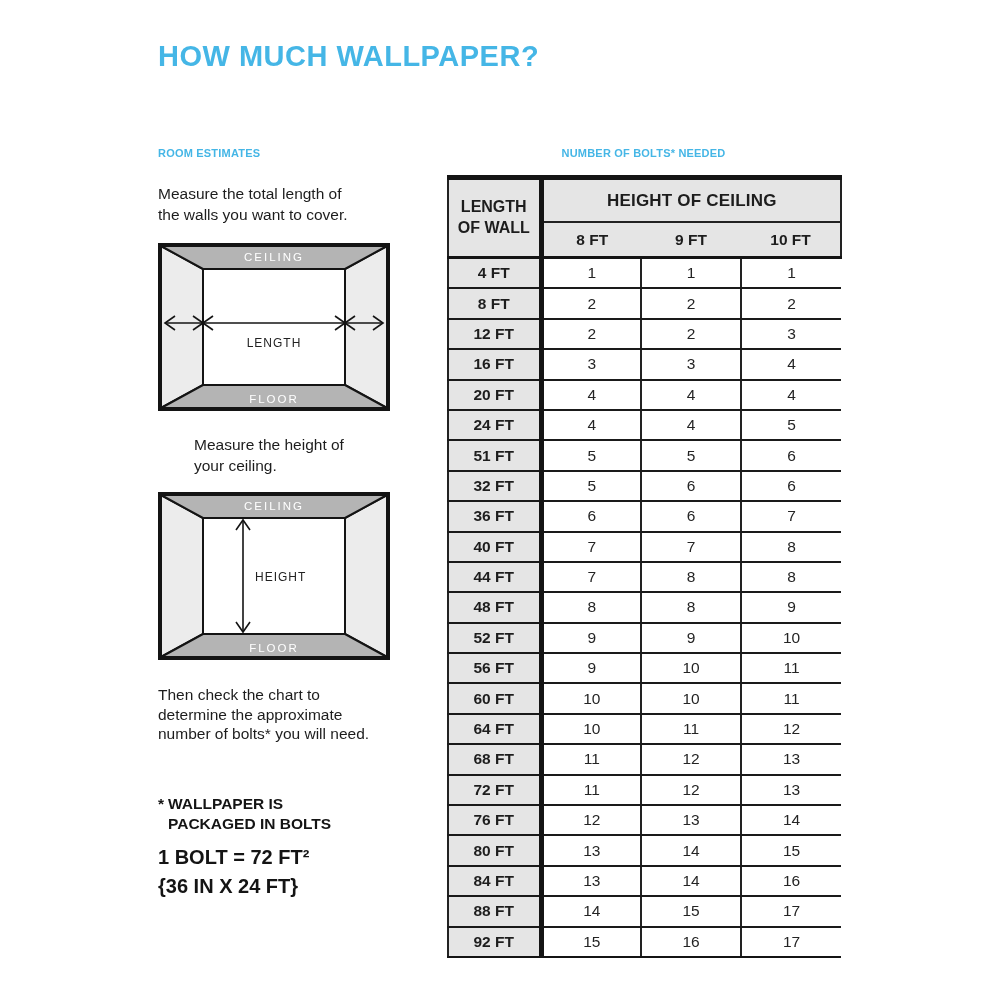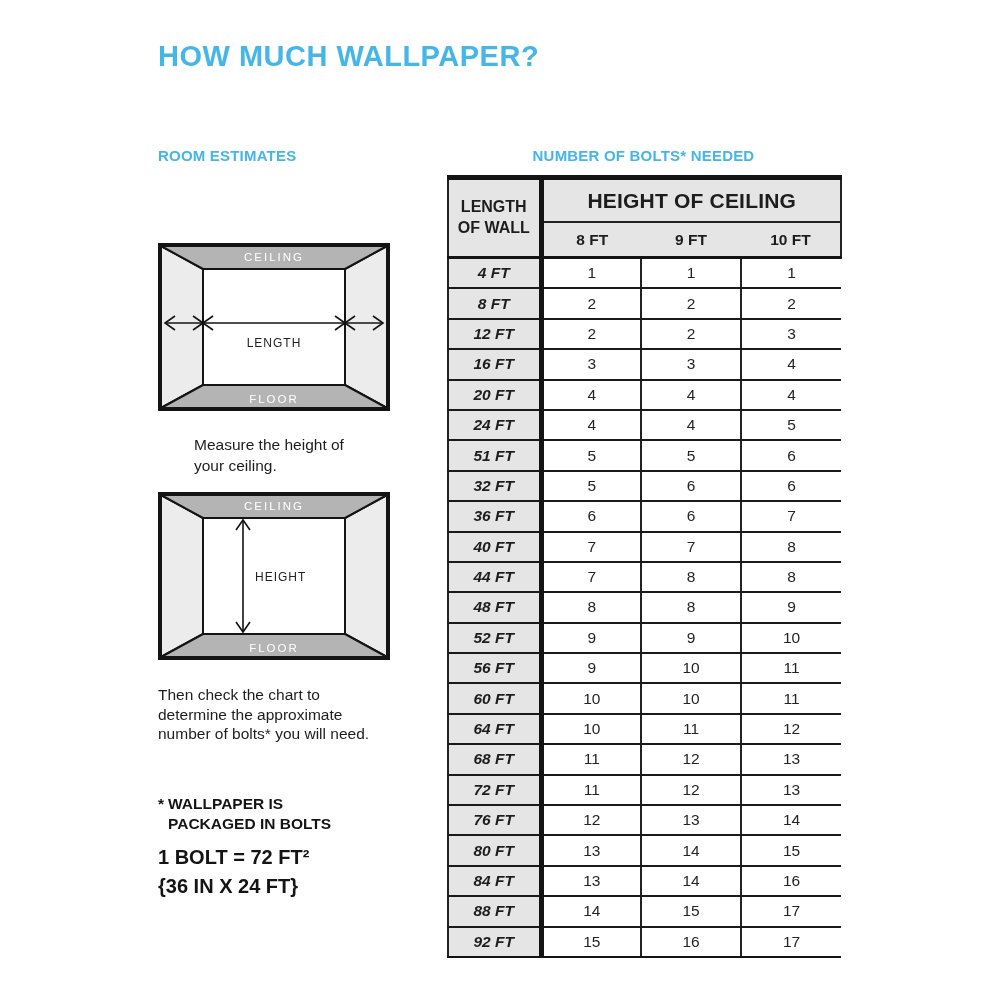--- a/index.html
+++ b/index.html
@@ -5,21 +5,21 @@
   html,body{margin:0;padding:0;background:#fff;}
   .page{
     position:relative;width:1000px;height:1000px;background:#ffffff;
     font-family:"Liberation Sans",sans-serif;color:#1d1d1d;overflow:hidden;
   }
   .page-title{
     position:absolute;left:158px;top:42px;margin:0;
     font-size:29px;font-weight:bold;color:#45b6e6;letter-spacing:.5px;line-height:1;
   }
   .section-heading{
-    margin:0;font-size:15px;font-weight:bold;color:#45b6e6;letter-spacing:.2px;line-height:1;
+    margin:0;font-size:11px;font-weight:bold;color:#45b6e6;letter-spacing:.2px;line-height:1;
   }
   #room-heading{position:absolute;left:158px;top:148px;}
   #table-heading{position:absolute;left:447px;top:148px;width:393px;text-align:center;}
   .step{
     position:absolute;left:158px;margin:0;font-size:15.5px;line-height:1.36;
     white-space:pre-line;color:#1d1d1d;
   }
   #step1{top:183px;}
   #step2{top:434px;margin-left:36px;}
   #step3{top:685px;line-height:1.26;}
@@ -42,48 +42,50 @@
     border-collapse:collapse;width:393px;table-layout:fixed;
     border-top:5px solid #141414;
   }
   table.bolts th,table.bolts td{padding:0;}
   th.corner{
     background:#e5e5e5;font-size:16px;font-weight:bold;line-height:1.3;
     white-space:pre-line;text-align:center;
     border-left:2px solid #222;border-right:5px solid #141414;border-bottom:3px solid #141414;
   }
   th.group{
-    background:#e5e5e5;font-size:21px;font-weight:bold;height:41px;text-align:center;
+    background:#e5e5e5;font-size:17px;font-weight:bold;height:41px;text-align:center;
     border-right:2px solid #222;border-bottom:2px solid #222;letter-spacing:.2px;
   }
   tr.ftrow th{
     background:#e5e5e5;font-size:15.5px;font-weight:bold;height:33px;text-align:center;
     border-bottom:3px solid #141414;
   }
   tr.ftrow th:last-child{border-right:2px solid #222;}
   tbody th{
     background:#e5e5e5;font-size:15.5px;font-weight:bold;height:28.4px;text-align:center;
-    border-left:2px solid #222;border-right:5px solid #141414;border-bottom:2px solid #1a1a1a;font-style:italic;
+    border-left:2px solid #222;border-right:5px solid #141414;border-bottom:2px solid #1a1a1a;
   }
   tbody td{
     font-size:15.5px;font-weight:normal;color:#242424;text-align:center;height:28.4px;
     border-bottom:2px solid #1a1a1a;background:#fff;
   }
   tbody td.mid{border-right:2px solid #222;}
   tbody tr:last-child th,tbody tr:last-child td{border-bottom:2.5px solid #141414;}
 </style>
 </head>
 <body>
 
 <div class="page">
 
   <h1 class="page-title">HOW MUCH WALLPAPER?</h1>
 
   <h2 class="section-heading" id="room-heading">ROOM ESTIMATES</h2>
 
+  <p class="step" id="step1">Measure the total length of
+the walls you want to cover.</p>
 
   <svg class="diagram" id="diagram-length" width="232" height="168" viewBox="0 0 232 168">
     <polygon points="3,3 45,26 45,142 3,165" fill="#ececec" stroke="#141414" stroke-width="2"></polygon>
     <polygon points="229,3 187,26 187,142 229,165" fill="#ececec" stroke="#141414" stroke-width="2"></polygon>
     <polygon points="3,3 229,3 187,26 45,26" fill="#b4b4b4" stroke="#141414" stroke-width="2"></polygon>
     <polygon points="3,165 229,165 187,142 45,142" fill="#b4b4b4" stroke="#141414" stroke-width="2"></polygon>
     <rect x="45" y="26" width="142" height="116" fill="#ffffff" stroke="#141414" stroke-width="2"></rect>
     <rect x="2" y="2" width="228" height="164" fill="none" stroke="#141414" stroke-width="4"></rect>
     <text x="116" y="18" text-anchor="middle" font-size="11.5" fill="#ffffff" letter-spacing="2">CEILING</text>
     <text x="116" y="160" text-anchor="middle" font-size="11.5" fill="#ffffff" letter-spacing="2">FLOOR</text>

